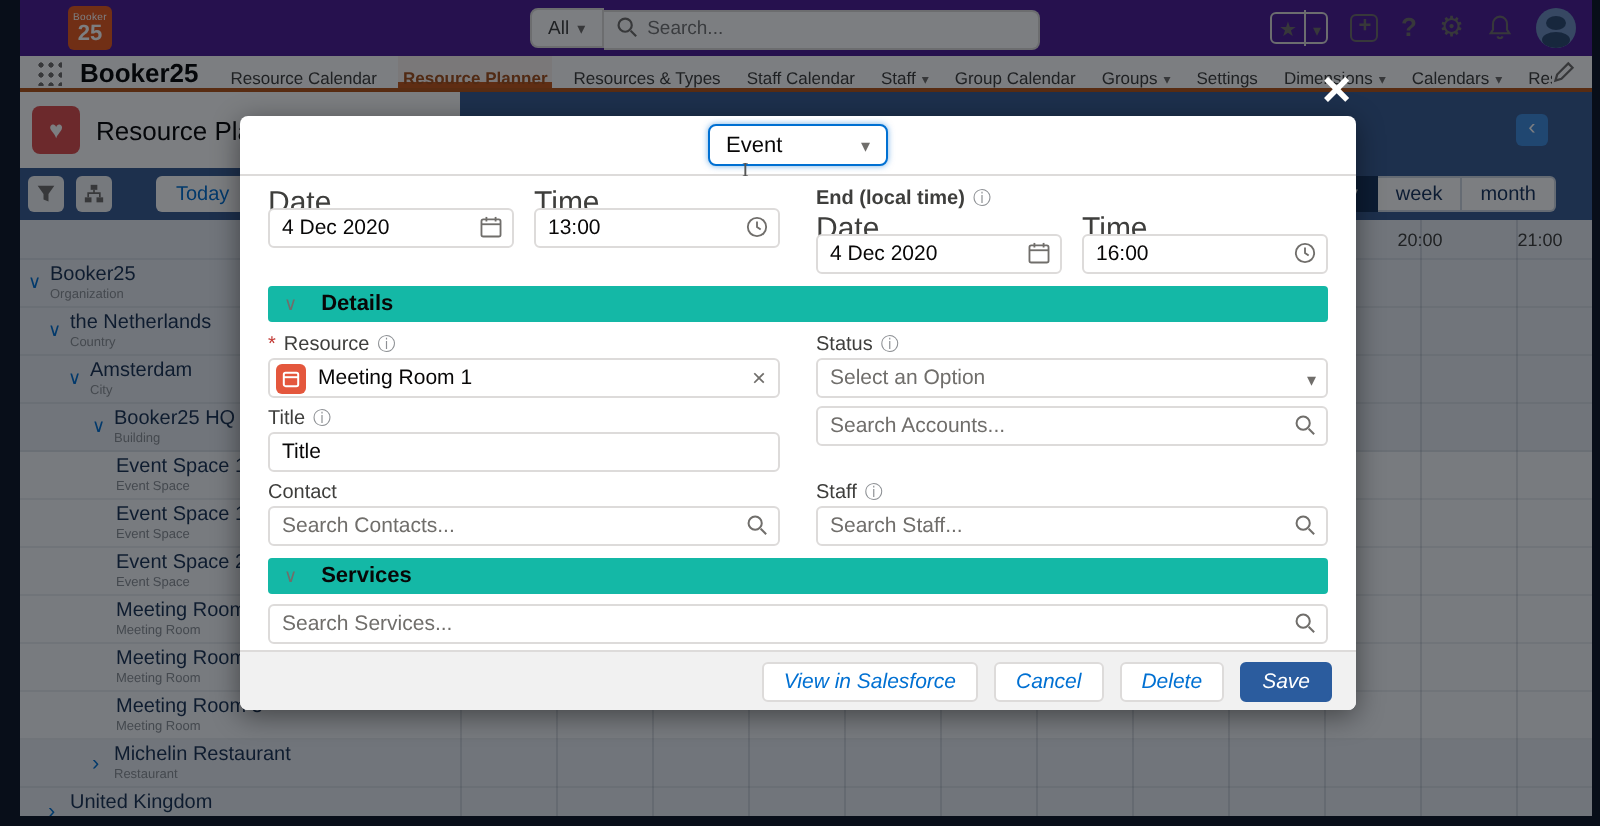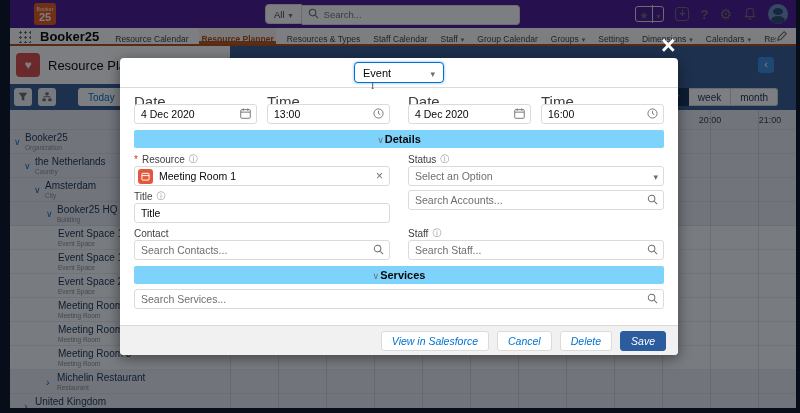--- a/index.html
+++ b/index.html
@@ -93,21 +93,21 @@
   .mbody { flex:1 1 auto; padding:5px 14px 0; overflow:hidden; }
   .dtgrid { display:grid; grid-template-columns:1fr 1fr; column-gap:18px; }
   .dtlabel { font-size:10px; font-weight:bold; color:#3e3e3c; display:flex; align-items:center; gap:4px; height:13px; }
   .dtfields { display:grid; grid-template-columns:1fr 1fr; column-gap:10px; }
   .sublabel { font-size:15px; color:#3e3e3c; height:11px; }
   .inp { position:relative; height:20px; border:1px solid #dddbda; border-radius:3px; background:#fff; display:flex; align-items:center; }
   .inp input { border:none; outline:none; width:100%; height:100%; font-size:10.5px; color:#080707; padding:0 20px 0 6px; background:transparent; font-family:inherit; }
   .inp input::placeholder { color:#706e6b; opacity:1; }
   .icright { position:absolute; right:5px; top:3px; }
   .info::before { content:"ⓘ"; font-size:9px; color:#8d9094; font-weight:normal; }
-  .secbar { height:18px; background:#7dd3fc; display:flex; align-items:center; gap:1px; padding:0 8px; font-size:11px; font-weight:bold; color:#080707; margin:6px 0 5px; border-radius:2px;justify-content:center; }
+  .secbar { height:18px; background:#14b8a6; display:flex; align-items:center; gap:12px; padding:0 8px; font-size:11px; font-weight:bold; color:#080707; margin:6px 0 5px; border-radius:2px; }
   .secchev::before { content:"∨"; font-size:9px; color:#706e6b; font-weight:normal; }
   .fgrid { display:grid; grid-template-columns:1fr 1fr; column-gap:18px; row-gap:4px; }
   .flabel { font-size:10px; color:#3e3e3c; height:13px; display:flex; align-items:center; gap:4px; }
   .req { color:#c23934; }
   .ricon { width:15px; height:15px; background:#e4573d; border-radius:3px; margin-left:3px; flex:0 0 auto; display:flex; align-items:center; justify-content:center; }
   .rname { font-size:10.5px; color:#080707; margin-left:6px; flex:1; }
   .clearx { position:absolute; right:6px; top:2px; font-size:12px; color:#706e6b; }
   .clearx::before { content:"×"; }
   .selval { font-size:10.5px; color:#706e6b; padding-left:6px; }
   .mfoot { height:30px; background:#f1f1f1; border-top:1px solid #dddbda; border-radius:0 0 4px 4px; display:flex; align-items:center; justify-content:flex-end; gap:8px; padding:0 12px; flex:0 0 auto; }
@@ -366,20 +366,24 @@
               <input type="text" value="13:00" style="">
               <svg class="icright" width="11" height="11" viewBox="0 0 12 12">
                   <circle cx="6" cy="6" r="5" fill="none" stroke="#706e6b" stroke-width="1"></circle>
                   <path d="M6 3v3l2 1.4" fill="none" stroke="#706e6b" stroke-width="1"></path>
                 </svg>
             </div>
           </div>
         </div>
       </div>
       <div>
+        <div class="dtlabel">
+            <span>End (local time)</span>
+            <span class="info"></span>
+          </div>
         <div class="dtfields">
           <div class="fld">
             <div class="sublabel">Date</div>
             <div class="inp">
               <input type="text" value="4 Dec 2020" style="">
               <svg class="icright" width="11" height="11" viewBox="0 0 12 12">
                   <rect x="0.8" y="1.8" width="10.4" height="9.4" rx="1" fill="none" stroke="#706e6b" stroke-width="1"></rect>
                   <line x1="3.5" y1="0.5" x2="3.5" y2="3" stroke="#706e6b"></line>
                   <line x1="8.5" y1="0.5" x2="8.5" y2="3" stroke="#706e6b"></line>
                   <line x1="1" y1="4.5" x2="11" y2="4.5" stroke="#706e6b"></line>

